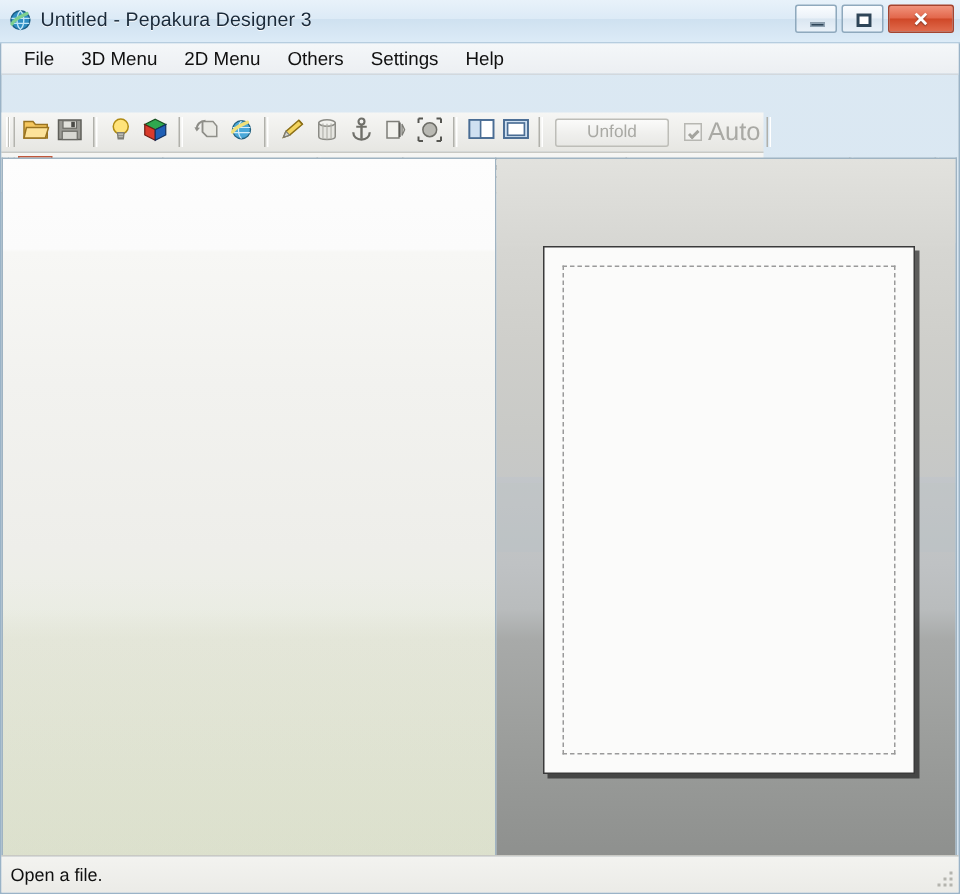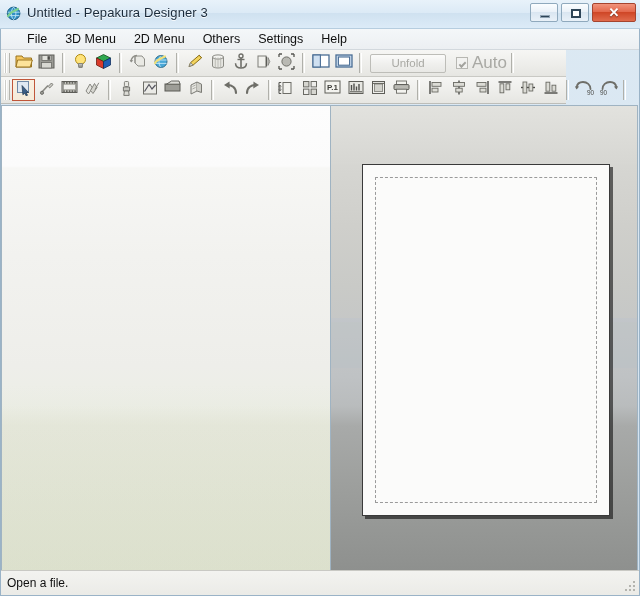--- a/index.html
+++ b/index.html
@@ -112,40 +112,41 @@
   .menubar {
     position: absolute;
     left: 1px; top: 29px;
     width: 638px;
     height: 21px;
     background: linear-gradient(to bottom, #f4f7f9 0%, #eceff2 100%);
     border-bottom: 1px solid #d2d8dd;
     box-sizing: border-box;
     display: flex;
     align-items: center;
-    padding-left: 17px;
+    padding-left: 6px;
   }
   .menu-item {
     padding: 2px 9px 3px 9px;
     font-size: 12.5px;
     color: #101010;
     white-space: nowrap;
     cursor: default;
   }
 
   
   .toolbar {
     position: absolute;
     left: 1px;
-    width: 565px;
+    width: 508px;
     box-sizing: border-box;
     background: linear-gradient(to bottom, #f6f6f4 0%, #eeeeeb 52%, #e6e6e2 100%);
     border-bottom: 1px solid #c9c9c4;
     display: flex;
     align-items: center;
+    margin-top: 25px;
   }
   #toolbar1 { top: 50px; height: 27px; }
   #toolbar2 { top: 77px; height: 27px; border-bottom: 1px solid #bdbdb8; }
 
   .tb-grip {
     width: 6px;
     height: 20px;
     margin: 0 2px 0 3px;
     background:
       linear-gradient(to right, transparent 1px, #ffffff 1px, #ffffff 2px, transparent 2px),

